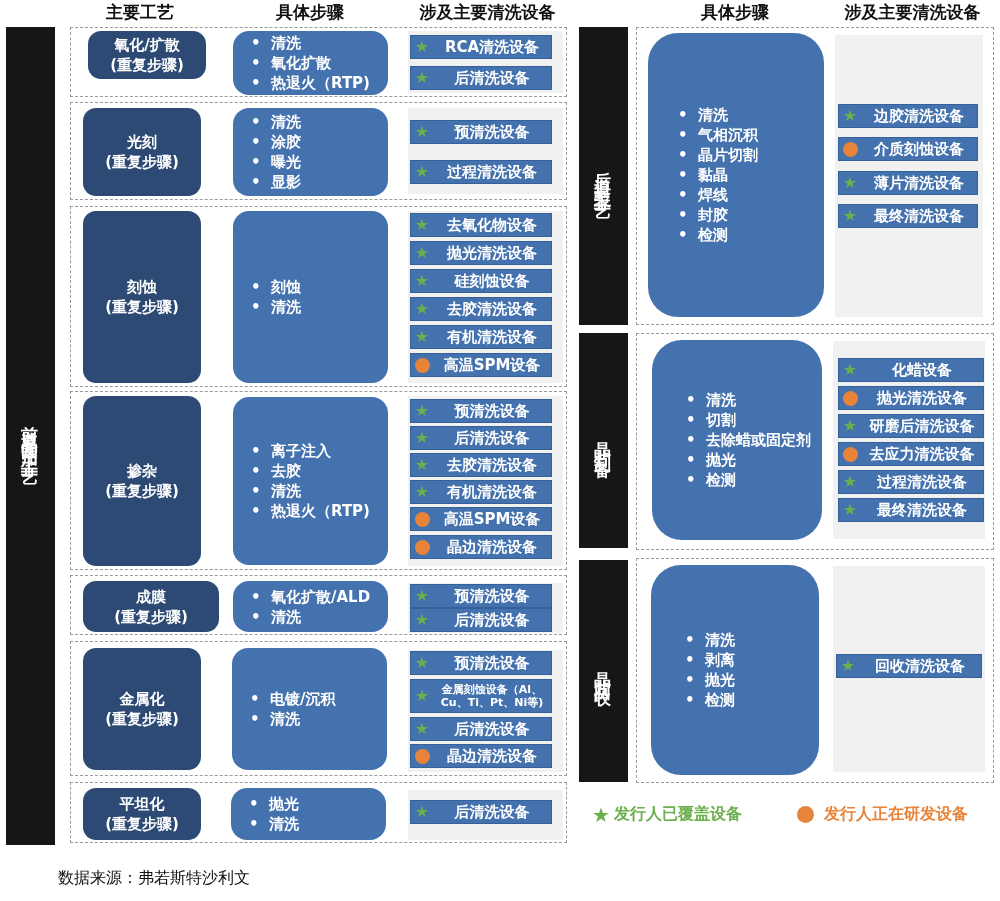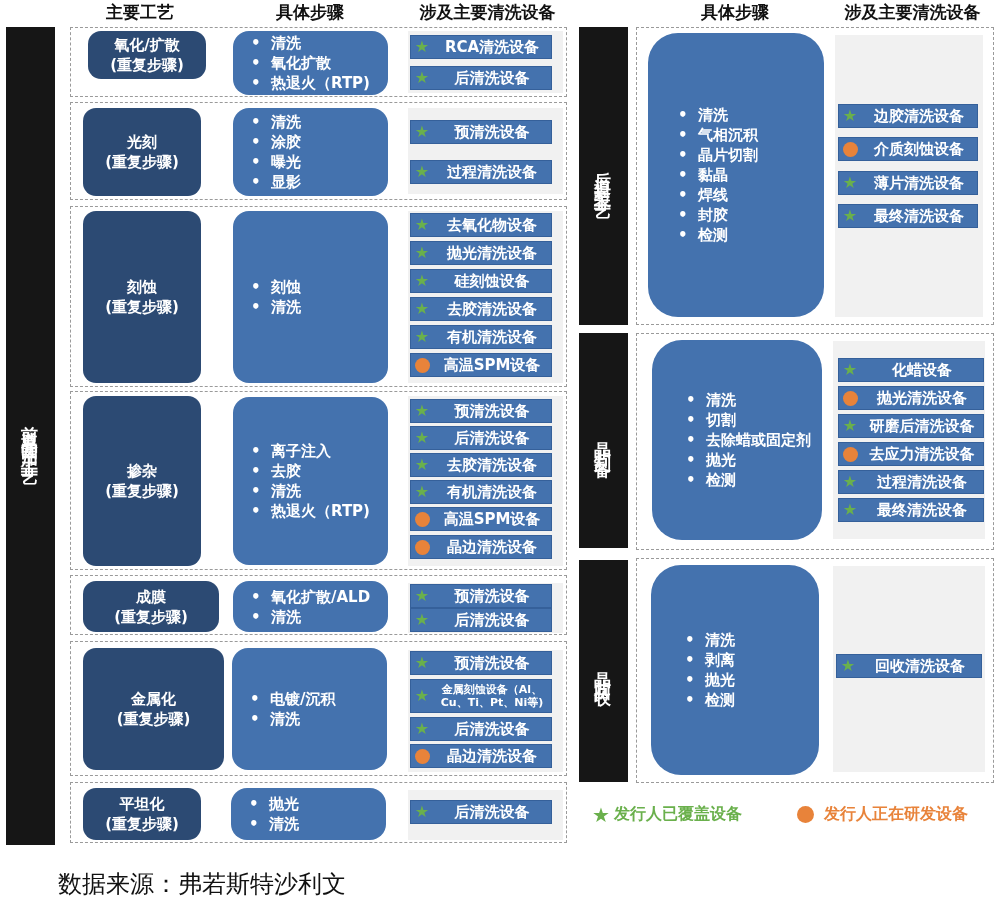--- a/index.html
+++ b/index.html
@@ -18,21 +18,21 @@
   .steps .li .dot{width:20px;flex:0 0 20px;}
   .eqpanel{background:#f1f1f1;}
   .eq{background:#4472ae;color:#fff;font-weight:bold;font-size:15px;height:24px;
       display:flex;align-items:center;border:1px solid #35609a;white-space:nowrap;}
   .eq .ic{width:22px;flex:0 0 22px;display:flex;align-items:center;justify-content:center;}
   .eq .tx{flex:1;text-align:center;}
   .eq.small .tx{font-size:11px;line-height:13px;}
   .star{color:#6ab04c;font-size:16px;line-height:1;}
   .circ{width:15px;height:15px;border-radius:50%;background:#e8833a;display:inline-block;}
   .legend{font-weight:bold;font-size:16px;display:flex;align-items:center;}
-  .source{font-family:"DejaVu Serif","Liberation Serif",serif;font-size:24px;color:#111;}
+  .source{font-family:"DejaVu Serif","Liberation Serif",serif;font-size:16px;color:#111;}
 </style>
 </head>
 <body>
 
 <div class="col-head" style="left:85px;width:110px;">主要工艺</div>
 <div class="col-head" style="left:235px;width:150px;">具体步骤</div>
 <div class="col-head" style="left:405px;width:165px;">涉及主要清洗设备</div>
 <div class="col-head" style="left:650px;width:170px;">具体步骤</div>
 <div class="col-head" style="left:830px;width:165px;">涉及主要清洗设备</div>
 
@@ -243,21 +243,21 @@
       </span>
       <span class="tx">预清洗设备</span>
     </div>
     <div class="abs eq" style="left: 410px; top: 608px; width: 142px;">
       <span class="ic">
         <span class="star">★</span>
       </span>
       <span class="tx">后清洗设备</span>
     </div>
     <div class="abs dash" style="left: 70px; top: 641px; width: 497px; height: 135px;"></div>
-    <div class="abs proc" style="left: 83px; top: 648px; width: 141px; height: 122px;">
+    <div class="abs proc" style="left: 83px; top: 648px; width: 118px; height: 122px;">
       <div>金属化</div>
       <div>(重复步骤)</div>
     </div>
     <div class="abs steps" style="left: 232px; top: 648px; width: 155px; height: 122px;">
       <div class="li">
         <span class="dot">•</span>
         <span>电镀/沉积</span>
       </div>
       <div class="li">
         <span class="dot">•</span>

